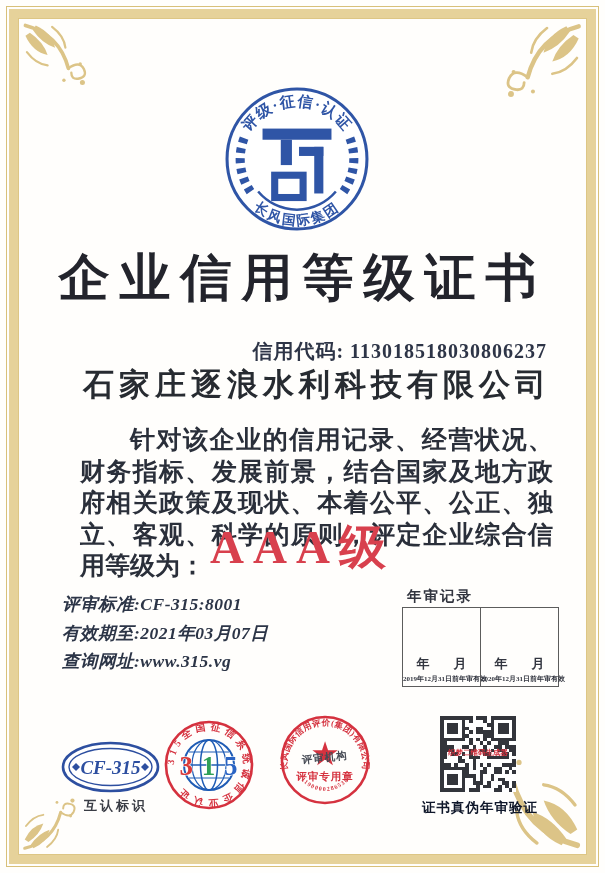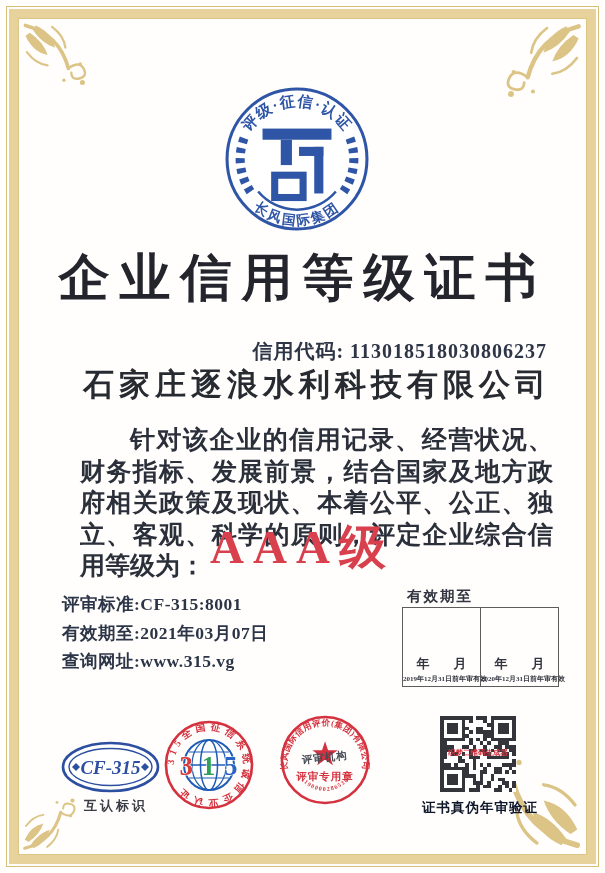--- a/index.html
+++ b/index.html
@@ -30,21 +30,21 @@
            font-size:31px; font-weight:bold; letter-spacing:5px; color:#272b31;
            font-family:"Liberation Sans", sans-serif;padding-left:29px; }
   .paragraph { position:absolute; left:56px; right:52px; top:424px;
            font-size:25px; line-height:31.5px; font-weight:600; color:#2a2f3a;
            text-align:justify; text-indent:2em;margin-left:24px; }
   .rating { position:absolute; left:0; right:0; top:516px; text-align:center;
            font-size:47px; font-weight:bold; letter-spacing:9px; color:#d8404d; }
 
   .details { position:absolute; left:62px; top:590px; font-size:17.5px; font-weight:bold;
            color:#2c3547; letter-spacing:0.5px; }
-  .details div { height:28.5px; line-height:28.5px; }
+  .details div { height:28.5px; line-height:28.5px;font-style:italic; }
 
   
   .annual-title { position:absolute; left:407px; top:587px; font-size:14.5px;
            font-weight:bold; color:#32353f; letter-spacing:2px; }
   .annual-box { position:absolute; left:402px; top:607px; width:157px; height:80px;
            border:1px solid #5c5c5c; display:flex; }
   .annual-cell { flex:1; position:relative; }
   .annual-cell + .annual-cell { border-left:1px solid #5c5c5c; }
   .annual-ym { position:absolute; left:0; right:0; bottom:13px; display:flex;
            justify-content:center; gap:24px; font-size:13px; font-weight:bold; color:#32353f; }
@@ -150,21 +150,21 @@
   <div class="company">石家庄逐浪水利科技有限公司</div>
   <div class="paragraph">针对该企业的信用记录、经营状况、财务指标、发展前景，结合国家及地方政府相关政策及现状、本着公平、公正、独立、客观、科学的原则，评定企业综合信用等级为：</div>
   <div class="rating">AAA级</div>
 
   <div class="details">
     <div>评审标准:CF-315:8001</div>
     <div>有效期至:2021年03月07日</div>
     <div>查询网址:www.315.vg</div>
   </div>
 
-  <div class="annual-title">有效期至</div>
+  <div class="annual-title">年审记录</div>
   <div class="annual-box">
     <div class="annual-cell">
       <div class="annual-ym">
         <span>年</span>
         <span>月</span>
       </div>
       <div class="annual-note">2019年12月31日前年审有效</div>
     </div>
     <div class="annual-cell">
       <div class="annual-ym">

